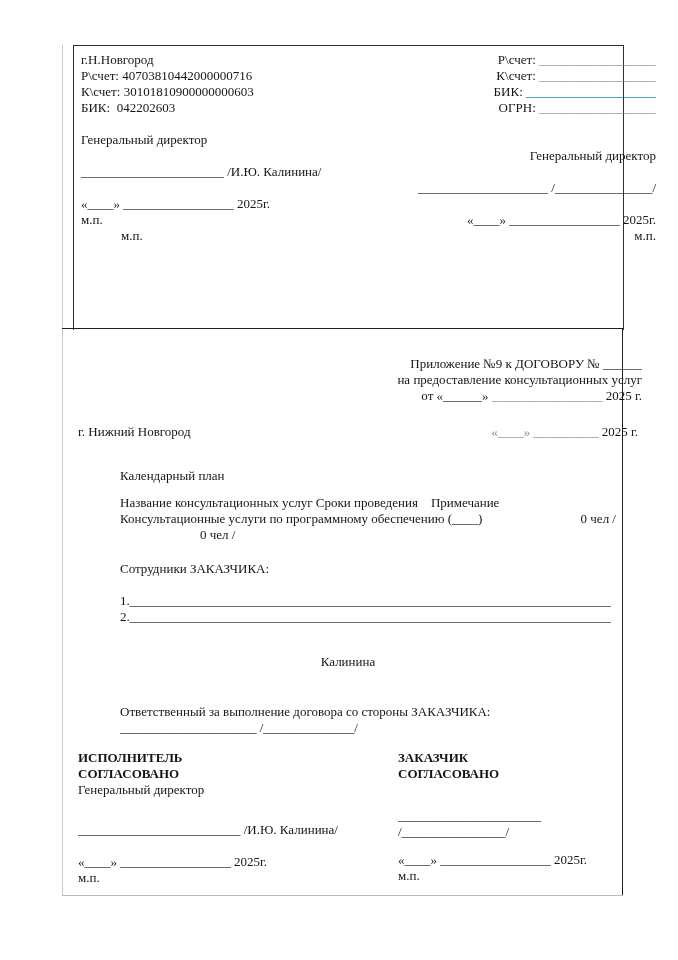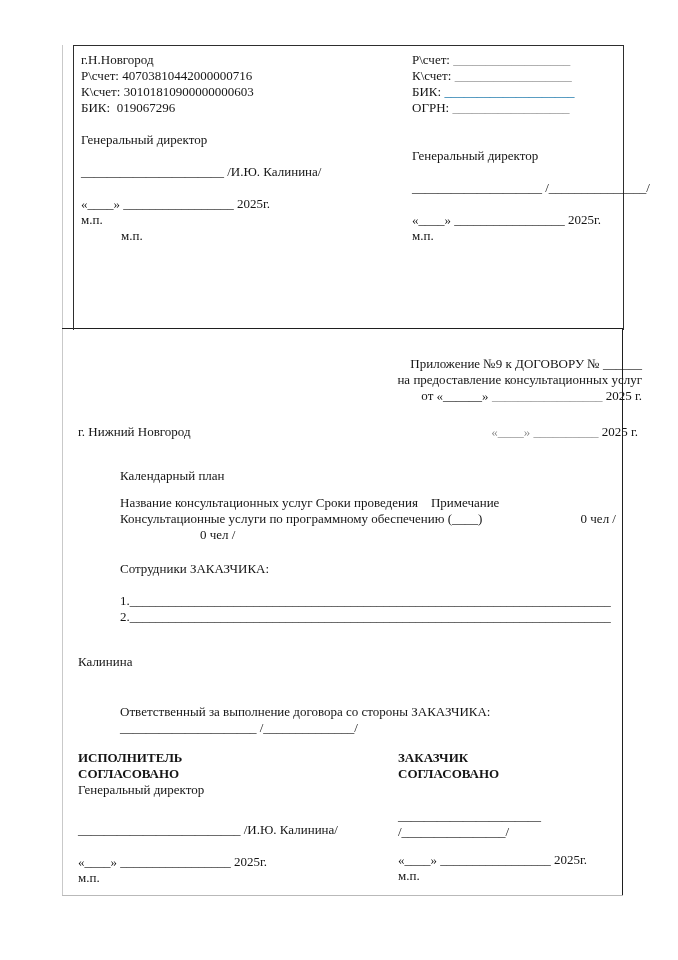--- a/index.html
+++ b/index.html
@@ -17,42 +17,42 @@
   .sp{height:16px;}
   .indent2{padding-left:40px;}
   
   .vline-grey{position:absolute;left:62px;top:45px;width:1px;height:851px;background:#c9c9c9;}
   .topbox{position:absolute;left:73px;top:45px;width:549px;height:284px;
           border-top:1px solid #2e2e2e;border-left:1px solid #2e2e2e;border-right:1px solid #2e2e2e;}
   .sep{position:absolute;left:62px;top:328px;width:561px;height:1px;background:#1f1f1f;}
   .p2-right{position:absolute;left:622px;top:329px;width:1px;height:566px;background:#1f1f1f;}
   .p2-bottom{position:absolute;left:62px;top:895px;width:561px;height:1px;background:#b9b9b9;}
   .col-left{position:absolute;left:7px;top:6px;width:314px;}
-  .col-right{position:absolute;left:338px;top:6px;width:260px;}
+  .col-right{position:absolute;left:322px;top:6px;width:260px;text-align:right;}
   .hdr-right{text-align:right;}
   .just1{display:block;text-align:justify;text-align-last:justify;text-indent:42px;height:16px;line-height:16px;}
-  .just2{display:block;height:16px;line-height:16px;}
+  .just2{display:block;height:16px;line-height:16px;text-align:center;}
 </style>
 </head>
 <body>
 
 <div id="canvas">
 
   <div class="vline-grey"></div>
   <div class="sep"></div>
   <div class="p2-right"></div>
   <div class="p2-bottom"></div>
 
   <div class="topbox">
 
     <div class="col-left">
       <div class="r">г.Н.Новгород</div>
       <div class="r">Р\счет: 40703810442000000716</div>
       <div class="r">К\счет: 30101810900000000603</div>
-      <div class="r">БИК:  019067296</div>
+      <div class="r">БИК:  042202603</div>
       <div class="sp"></div>
       <div class="r">Генеральный директор</div>
       <div class="sp"></div>
       <div class="r">______________________ /И.Ю. Калинина/</div>
       <div class="sp"></div>
       <div class="r">«____» _________________ 2025г.</div>
       <div class="r">м.п.</div>
       <div class="r indent2">м.п.</div>
     </div>
 

